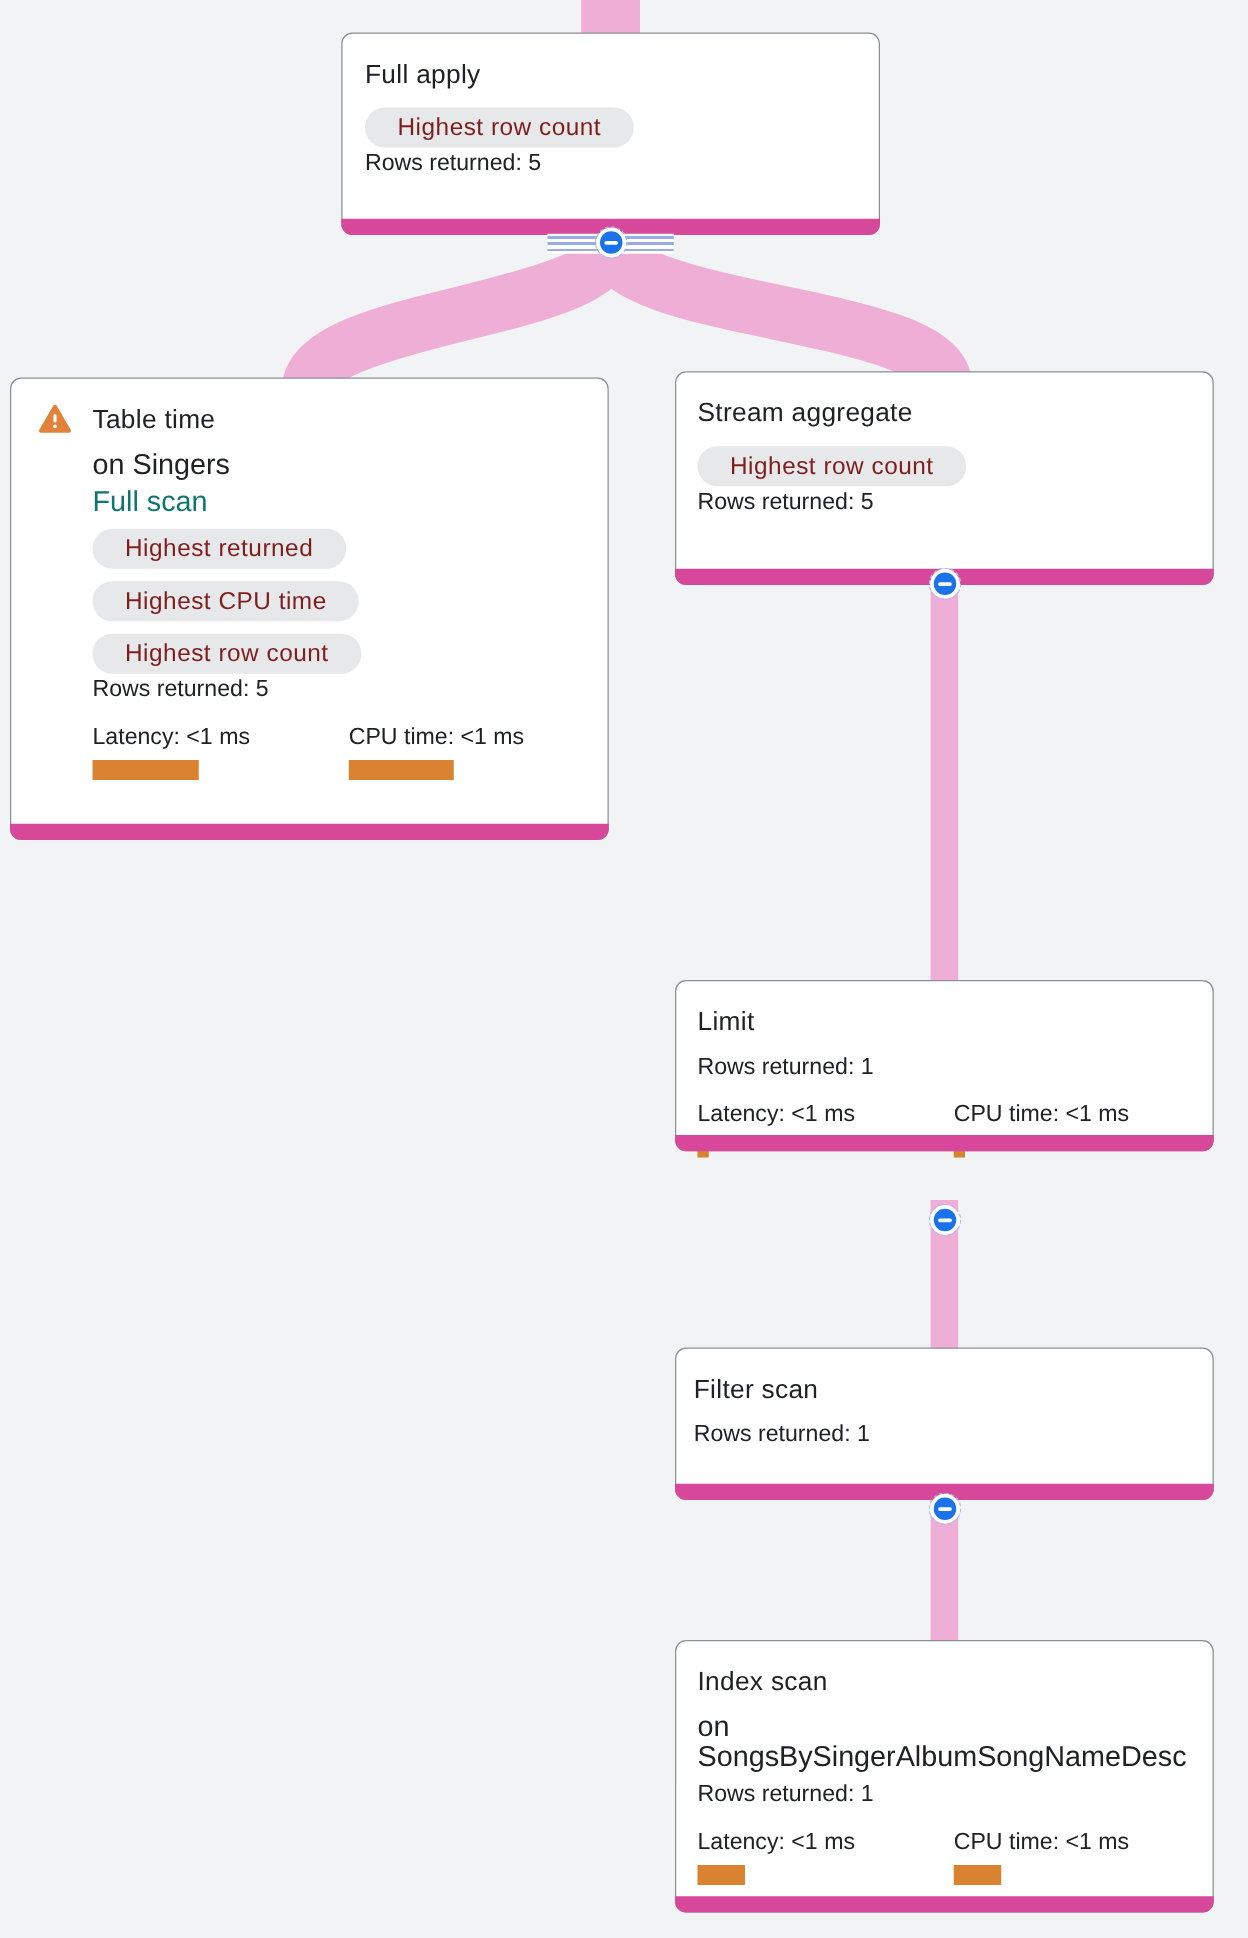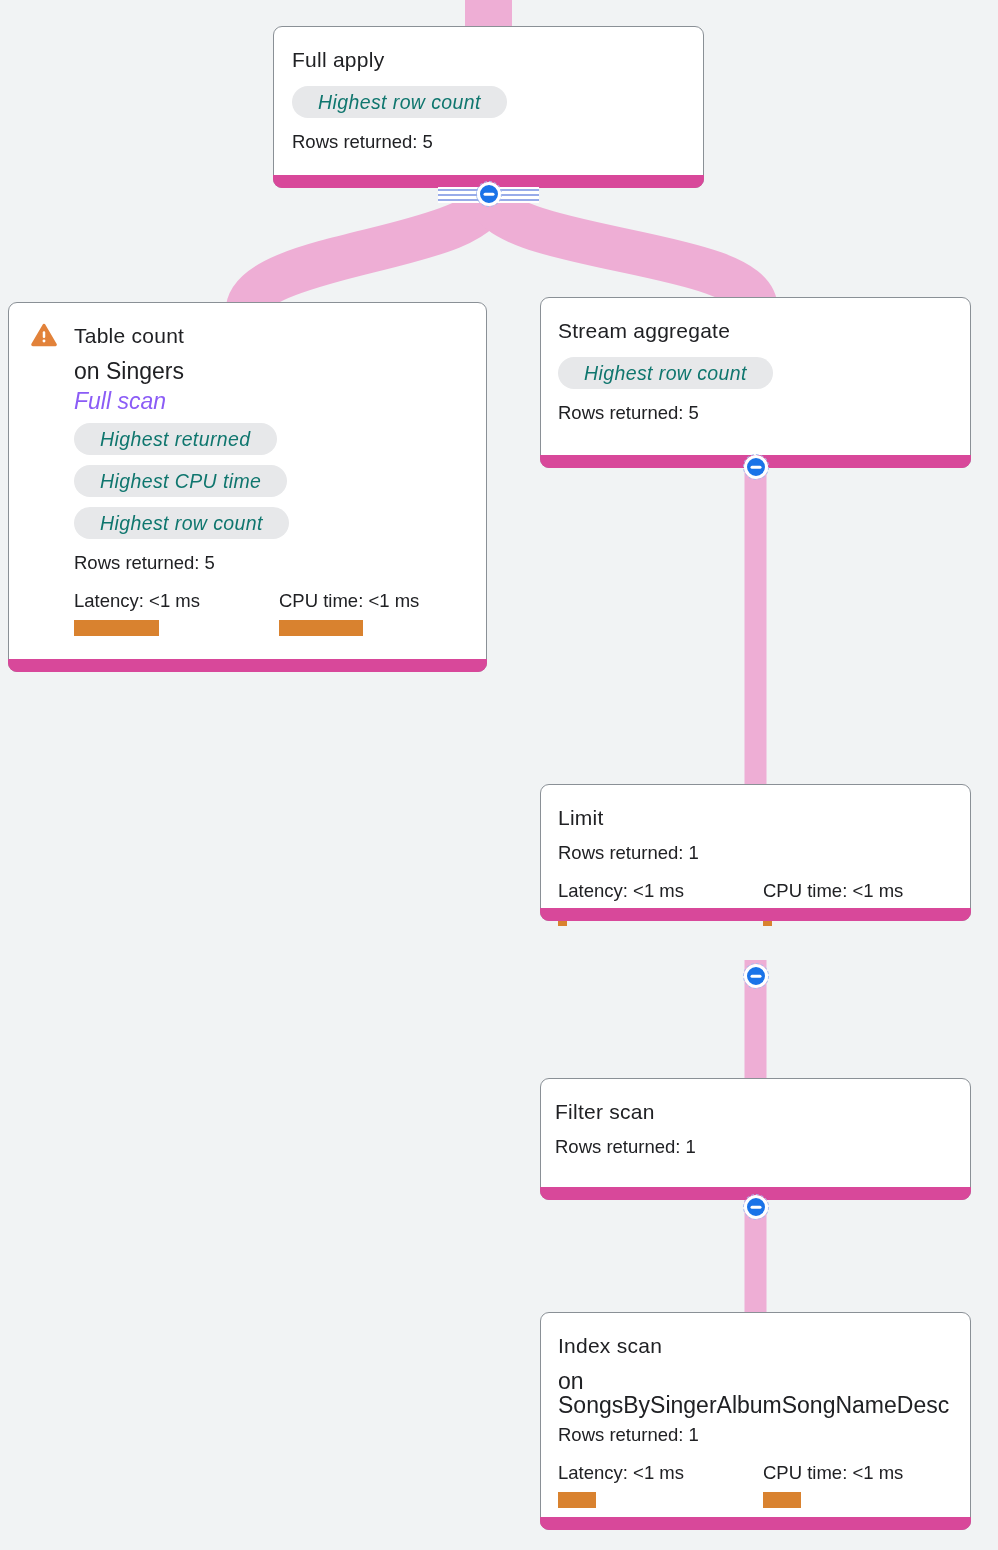--- a/index.html
+++ b/index.html
@@ -11,25 +11,25 @@
   .node{position:absolute;background:#ffffff;border:1px solid #8a9096;border-radius:9px;
         box-sizing:border-box;z-index:2;}
   .node-bar{position:absolute;left:-1px;right:-1px;bottom:-1px;height:13px;background:#d8489a;
         border-radius:0 0 9px 9px;}
   .node-content{padding:19px 18px 0 18px;}
   .node--iconed .node-content{padding-left:65px;}
   .warning{position:absolute;left:22px;top:20px;width:26px;height:24px;}
 
   .title{font-size:21px;font-weight:500;color:#202124;letter-spacing:.25px;line-height:28px;}
   .line{font-size:23px;color:#202124;line-height:24px;margin-top:9px;}
-  .muted{color:#8b5cf6;margin-top:6px;font-style:italic;}
+  .muted{color:#0f766e;margin-top:6px;}
   .pills{display:flex;flex-direction:column;align-items:flex-start;}
-  .pill{display:inline-block;background:#e7e8ea;color:#0f766e;font-size:19.5px;line-height:32px;
-        border-radius:17px;padding:0 26px;margin-top:10px;letter-spacing:.4px;font-style:italic;}
-  .rows{font-size:18.5px;color:#202124;margin-top:12px;line-height:24px;}
+  .pill{display:inline-block;background:#e7e8ea;color:#7f1d1d;font-size:19.5px;line-height:32px;
+        border-radius:17px;padding:0 26px;margin-top:10px;letter-spacing:.4px;}
+  .rows{font-size:18.5px;color:#202124;line-height:24px;}
   .metrics{display:flex;margin-top:14px;gap:16px;}
   .metric{width:192px;}
   .metric-label{font-size:18.5px;color:#202124;line-height:24px;}
   .metric-bar{height:16px;background:#d9822f;margin-top:7px;}
 
   .stripe-band{position:absolute;left:438px;top:187px;width:101px;height:16px;z-index:3;
         background:linear-gradient(to bottom,
           #ffffff 0px,#ffffff 2px,
           #98abe9 2px,#98abe9 4px,
           #ffffff 4px,#ffffff 7px,
@@ -70,21 +70,21 @@
 
   <div class="node node--iconed" style="left:8px;top:302px;width:479px;height:370px">
     <span class="warning">
       <svg viewBox="0 0 24 22" width="26" height="24">
         <path d="M12 2.2 L22.3 19.8 H1.7 Z" fill="#e2823a" stroke="#e2823a" stroke-width="3" stroke-linejoin="round"></path>
         <rect x="10.85" y="7.6" width="2.3" height="6.2" rx="1.1" fill="#ffffff"></rect>
         <circle cx="12" cy="16.6" r="1.35" fill="#ffffff"></circle>
       </svg>
     </span>
     <div class="node-content">
-      <div class="title">Table count</div>
+      <div class="title">Table time</div>
       <div class="line">on Singers</div>
       <div class="line muted">Full scan</div>
       <div class="pills">
         <span class="pill">Highest returned</span>
         <span class="pill">Highest CPU time</span>
         <span class="pill">Highest row count</span>
       </div>
       <div class="rows">Rows returned: 5</div>
       <div class="metrics">
         <div class="metric">

